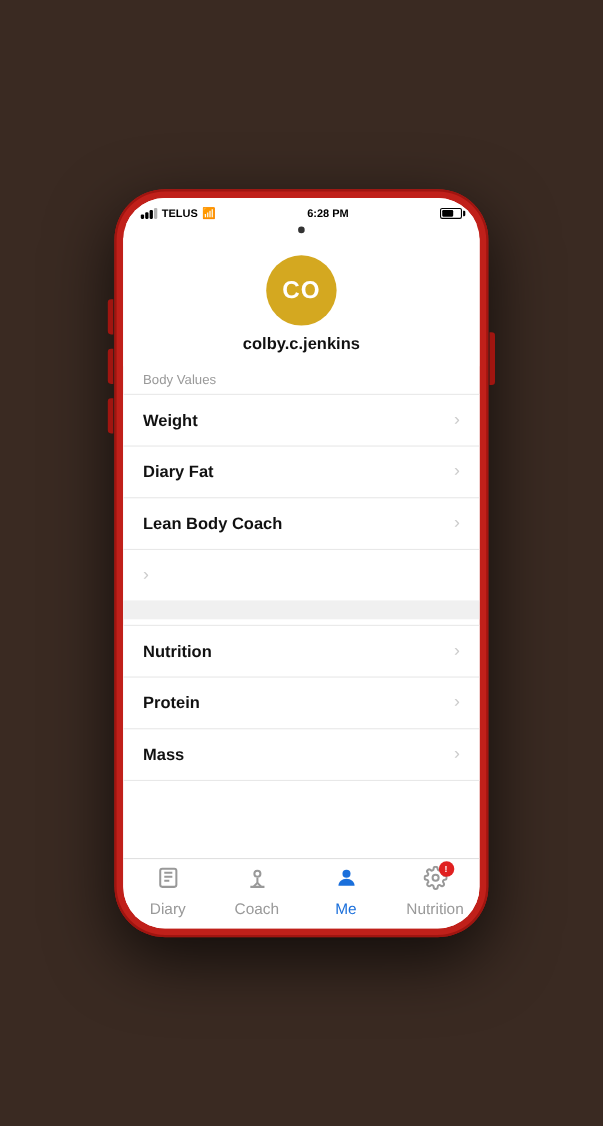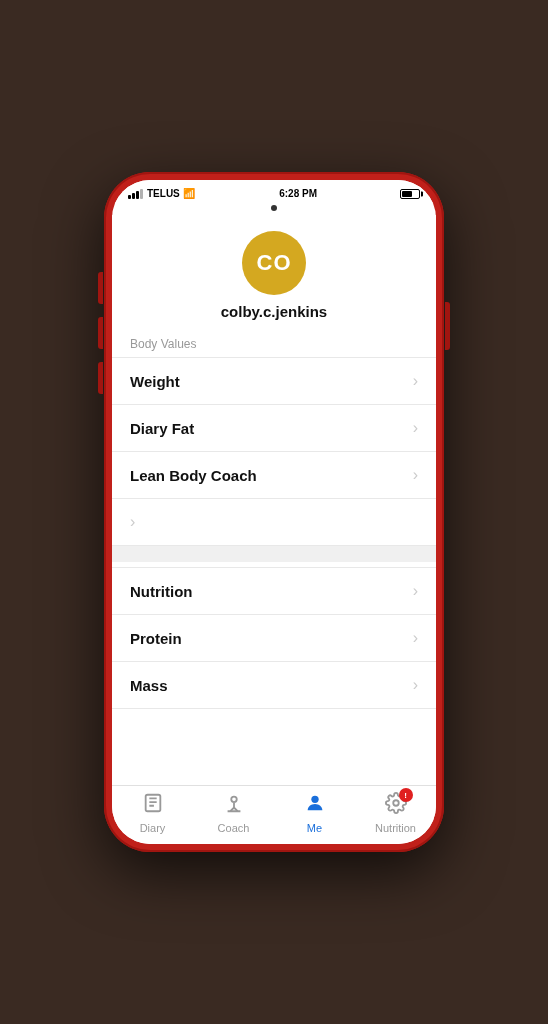--- a/index.html
+++ b/index.html
@@ -256,21 +256,21 @@
       font-size: 20px;
       color: #999;
       position: relative;
     }
 
     .tab-icon.active {
       color: #1a6fdb;
     }
 
     .tab-label {
-      font-size: 11px;
+      font-size: 14px;
       color: #999;
     }
 
     .tab-label.active {
       color: #1a6fdb;
     }
 
     .badge {
       position: absolute;
       top: -4px;

